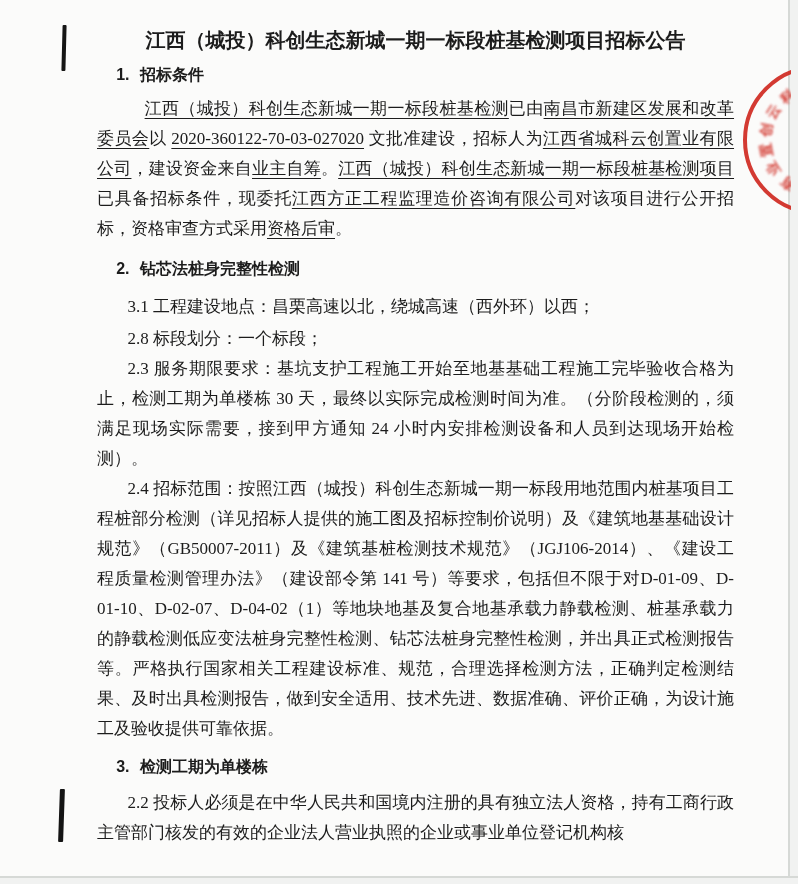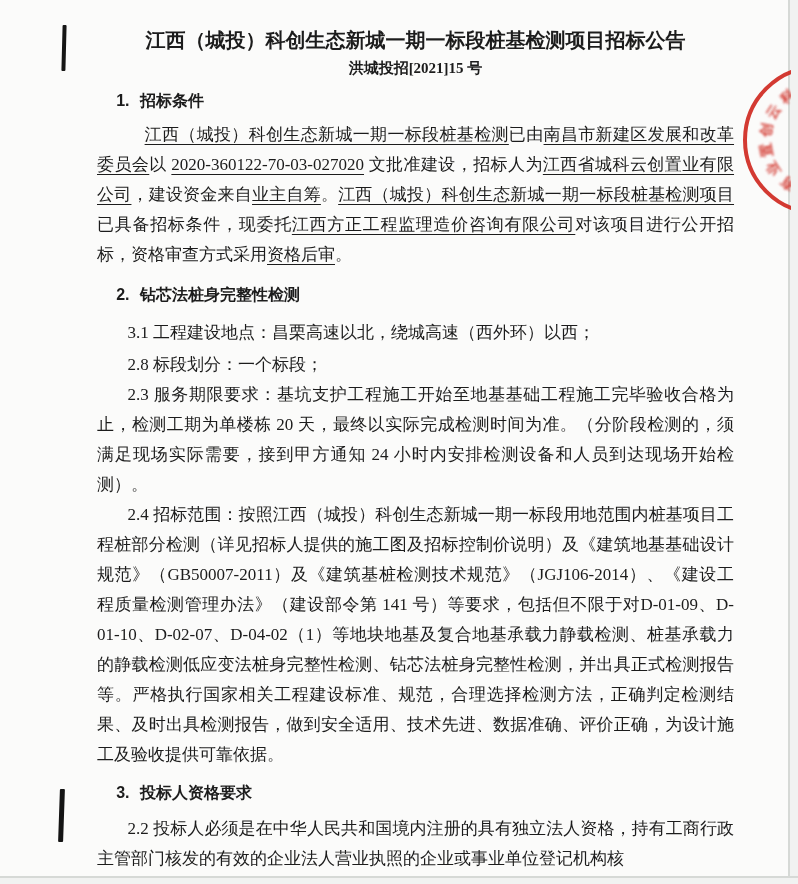--- a/index.html
+++ b/index.html
@@ -61,35 +61,34 @@
     position:absolute;color:#c3271f;font-size:14px;font-weight:bold;
     font-family:"Liberation Sans","DejaVu Sans",sans-serif;
     filter:blur(.8px);opacity:.85;
   }
 </style>
 </head>
 <body>
 
 <div class="page">
   <div class="doc-title">江西（城投）科创生态新城一期一标段桩基检测项目招标公告</div>
-  <div class="doc-number">洪城投招[2021]15 号</div>
   <div id="doc-body">
       <section id="sec-0">
         <div class="sec-heading"><span class="sec-no">1.</span><span>招标条件</span></div>
         <p class="para wide-indent"><span class="u">江西（城投）科创生态新城一期一标段桩基检测</span><span>已由</span><span class="u">南昌市新建区发展和改革委员会</span><span>以 </span><span class="u">2020-360122-70-03-027020</span><span> 文批准建设，招标人为</span><span class="u">江西省城科云创置业有限公司</span><span>，建设资金来自</span><span class="u">业主自筹</span><span>。</span><span class="u">江西（城投）科创生态新城一期一标段桩基检测项目</span><span>已具备招标条件，现委托</span><span class="u">江西方正工程监理造价咨询有限公司</span><span>对该项目进行公开招标，资格审查方式采用</span><span class="u">资格后审</span><span>。</span></p>
       </section>
       <section id="sec-1">
         <div class="sec-heading"><span class="sec-no">2.</span><span>钻芯法桩身完整性检测</span></div>
         <p class="item"><span>3.1 工程建设地点：昌栗高速以北，绕城高速（西外环）以西；</span></p>
         <p class="item"><span>2.8 标段划分：一个标段；</span></p>
-        <p class="para"><span>2.3 服务期限要求：基坑支护工程施工开始至地基基础工程施工完毕验收合格为止，检测工期为单楼栋 20 天，最终以实际完成检测时间为准。（分阶段检测的，须满足现场实际需要，接到甲方通知 24 小时内安排检测设备和人员到达现场开始检测）。</span></p>
+        <p class="para"><span>2.3 服务期限要求：基坑支护工程施工开始至地基基础工程施工完毕验收合格为止，检测工期为单楼栋 30 天，最终以实际完成检测时间为准。（分阶段检测的，须满足现场实际需要，接到甲方通知 24 小时内安排检测设备和人员到达现场开始检测）。</span></p>
         <p class="para"><span>2.4 招标范围：按照江西（城投）科创生态新城一期一标段用地范围内桩基项目工程桩部分检测（详见招标人提供的施工图及招标控制价说明）及《建筑地基基础设计规范》（GB50007-2011）及《建筑基桩检测技术规范》（JGJ106-2014）、《建设工程质量检测管理办法》（建设部令第 141 号）等要求，包括但不限于对D-01-09、D-01-10、D-02-07、D-04-02（1）等地块地基及复合地基承载力静载检测、桩基承载力的静载检测低应变法桩身完整性检测、钻芯法桩身完整性检测，并出具正式检测报告等。严格执行国家相关工程建设标准、规范，合理选择检测方法，正确判定检测结果、及时出具检测报告，做到安全适用、技术先进、数据准确、评价正确，为设计施工及验收提供可靠依据。</span></p>
       </section>
       <section id="sec-2">
-        <div class="sec-heading"><span class="sec-no">3.</span><span>投标人资格要求</span></div>
+        <div class="sec-heading"><span class="sec-no">3.</span><span>检测工期为单楼栋</span></div>
         <p class="para"><span>2.2 投标人必须是在中华人民共和国境内注册的具有独立法人资格，持有工商行政主管部门核发的有效的企业法人营业执照的企业或事业单位登记机构核</span></p>
       </section>
     </div>
 </div>
 
 <div class="stamp-wrap">
   <div class="stamp-circle" id="seal-circle" style="border-color: rgb(207, 38, 29);"></div>
   <div id="seal-glyphs">
       <span class="stamp-glyph" style="left: 53.174px; top: 37.4041px; transform: translate(-50%, -50%) rotate(-35deg); color: rgb(207, 38, 29);">科</span>
       <span class="stamp-glyph" style="left: 39.3891px; top: 51.6788px; transform: translate(-50%, -50%) rotate(-57deg); color: rgb(207, 38, 29);">云</span>

